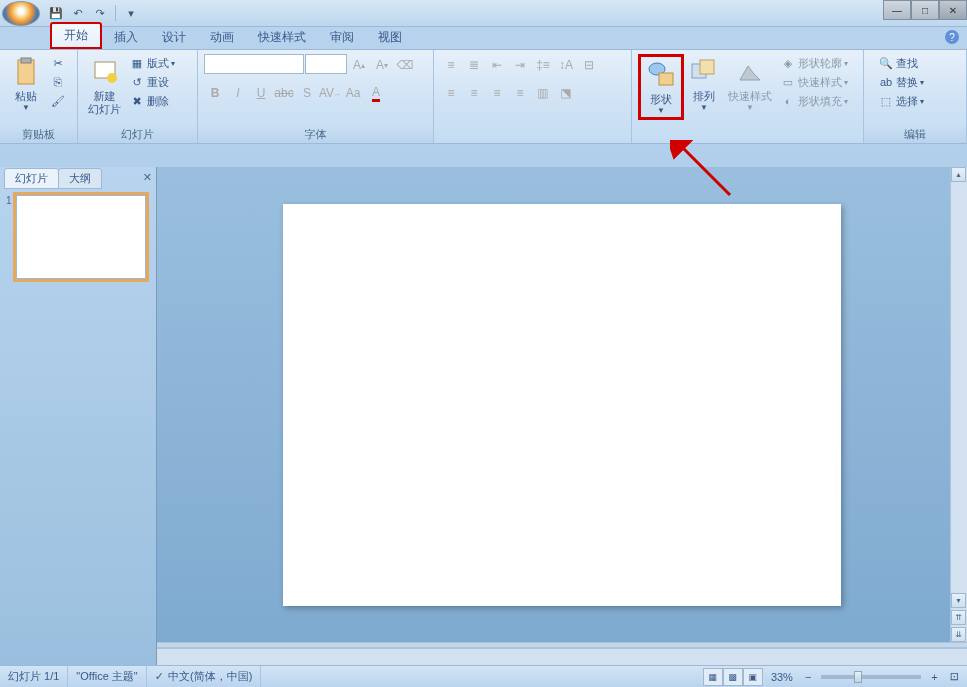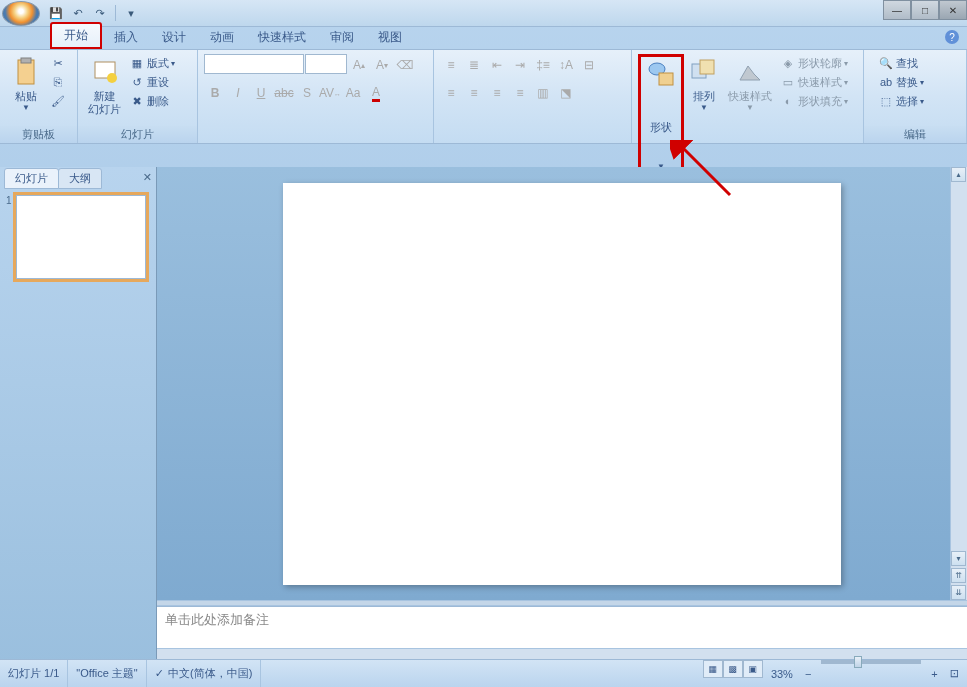--- a/index.html
+++ b/index.html
@@ -38,21 +38,21 @@
 .small-btn { display: flex; align-items: center; padding: 1px 2px; font-size: 11px; color: #3a5a8a; cursor: pointer; }
 .small-icon { width: 16px; height: 16px; display: inline-flex; align-items: center; justify-content: center; margin-right: 2px; }
 
 .font-group .group-body { flex-direction: column; gap: 2px; }
 .btn-row { display: flex; gap: 1px; }
 .tool-btn { width: 22px; height: 22px; display: flex; align-items: center; justify-content: center; font-size: 12px; color: #888; border: 1px solid transparent; }
 .tool-btn.disabled { color: #aaa; }
 .font-select { width: 100px; height: 20px; background: #fff; border: 1px solid #a0b8d0; }
 .size-select { width: 42px; height: 20px; background: #fff; border: 1px solid #a0b8d0; }
 
-.shapes-big { border: 3px solid #d00000; padding: 2px 4px; gap: 28px; }
+.shapes-big { border: 3px solid #d00000; padding: 2px 4px; }
 .disabled-text { color: #8a9aaa !important; }
 
 
 .workspace { position: absolute; top: 167px; left: 0; right: 0; bottom: 22px; display: flex; }
 .side-panel { width: 157px; background: linear-gradient(to bottom, #b8d4ee 0%, #9abfde 100%); border-right: 1px solid #7a9ab8; display: flex; flex-direction: column; }
 .side-tabs { height: 22px; display: flex; align-items: flex-end; padding-left: 4px; position: relative; }
 .side-tab { padding: 2px 10px; font-size: 11px; color: #3a5a8a; background: #d8e6f4; border: 1px solid #9db9d6; border-radius: 3px 3px 0 0; margin-right: -1px; }
 .side-tab.active { background: #eaf2fb; }
 .side-close { position: absolute; right: 4px; top: 4px; font-size: 11px; color: #4a6a8a; cursor: pointer; }
 .thumbs { flex: 1; padding: 6px; }
@@ -64,21 +64,21 @@
 .slide-area { flex: 1; background: linear-gradient(to bottom, #9abfde 0%, #7faad0 100%); display: flex; align-items: center; justify-content: center; position: relative; overflow: hidden; }
 .slide-canvas { width: 558px; height: 402px; background: #fff; box-shadow: 2px 2px 6px rgba(0,0,0,0.3); }
 .vscroll { position: absolute; right: 0; top: 0; bottom: 0; width: 17px; background: #d2e0ef; border-left: 1px solid #a8c4e0; }
 .vscroll-btn { width: 15px; height: 15px; background: linear-gradient(#e8f0f8,#cde0f0); border: 1px solid #a0b8d0; font-size: 8px; display: flex; align-items: center; justify-content: center; color: #4a6a8a; }
 
 .notes-area { height: 42px; background: #fff; border-top: 1px solid #9db9d6; padding: 4px 8px; font-size: 13px; color: #888; }
 .hsplit { height: 6px; background: #c4d6e8; border-top: 1px solid #a8c4e0; border-bottom: 1px solid #a8c4e0; }
 .hscroll { height: 17px; background: #d2e0ef; border-top: 1px solid #a8c4e0; display: flex; }
 
 
-.statusbar { position: absolute; bottom: 0; left: 0; right: 0; height: 28px; background: linear-gradient(to bottom, #d2e4f5, #bad4ee); border-top: 1px solid #9db9d6; display: flex; font-size: 11px; color: #3a5a8a; }
+.statusbar { position: absolute; bottom: 0; left: 0; right: 0; height: 22px; background: linear-gradient(to bottom, #d2e4f5, #bad4ee); border-top: 1px solid #9db9d6; display: flex; align-items: center; font-size: 11px; color: #3a5a8a; }
 .status-item { padding: 0 8px; border-right: 1px solid #a8c4e0; height: 100%; display: flex; align-items: center; gap: 4px; }
 .status-spacer { flex: 1; }
 .view-btns { display: flex; gap: 0; }
 .view-btn { width: 20px; height: 18px; border: 1px solid #a0b8d0; background: #e0ecf8; display: flex; align-items: center; justify-content: center; font-size: 9px; }
 .zoom-slider { width: 100px; height: 4px; background: #a0b8d0; margin: 0 6px; position: relative; }
 .zoom-thumb { position: absolute; left: 33%; top: -4px; width: 8px; height: 12px; background: linear-gradient(#e8f0f8,#c0d4e8); border: 1px solid #8ab; }
 
 
 .red-arrow { position: absolute; pointer-events: none; }
 
@@ -199,20 +199,21 @@
             <s>abc</s>
           </div>
         <div class="tool-btn disabled">S</div>
         <div class="tool-btn disabled">AV<span style="font-size:7px">↔</span></div>
         <div class="tool-btn disabled">Aa</div>
         <div class="tool-btn disabled">
             <span style="border-bottom:3px solid #c00">A</span>
           </div>
       </div>
     </div>
+    <div class="group-label">字体</div>
   </div>
 
   <div class="ribbon-group font-group" style="width:198px">
     <div class="group-body">
       <div class="btn-row">
         <div class="tool-btn disabled">≡</div>
         <div class="tool-btn disabled">≣</div>
         <div class="tool-btn disabled">⇤</div>
         <div class="tool-btn disabled">⇥</div>
         <div class="tool-btn disabled">‡≡</div>
@@ -322,23 +323,20 @@
     <div class="slide-area">
       <div class="slide-canvas"></div>
       <div class="vscroll">
         <div class="vscroll-btn" style="position:absolute;top:0">▴</div>
         <div class="vscroll-btn" style="position:absolute;bottom:34px">▾</div>
         <div class="vscroll-btn" style="position:absolute;bottom:17px">⇈</div>
         <div class="vscroll-btn" style="position:absolute;bottom:0">⇊</div>
       </div>
     </div>
     <div class="hsplit"></div>
-    <div class="notes-area">
-      <span>单击此处添加备注</span>
-    </div>
     <div class="hscroll"></div>
   </div>
 </div>
 
 <svg class="red-arrow" style="left:670px;top:140px;width:70px;height:60px">
   <defs>
       <marker id="ah" markerWidth="10" markerHeight="10" refX="2" refY="5" orient="auto">
         <path d="M0,0 L10,5 L0,10 Z" fill="#d00000"></path>
       </marker>
     </defs>

